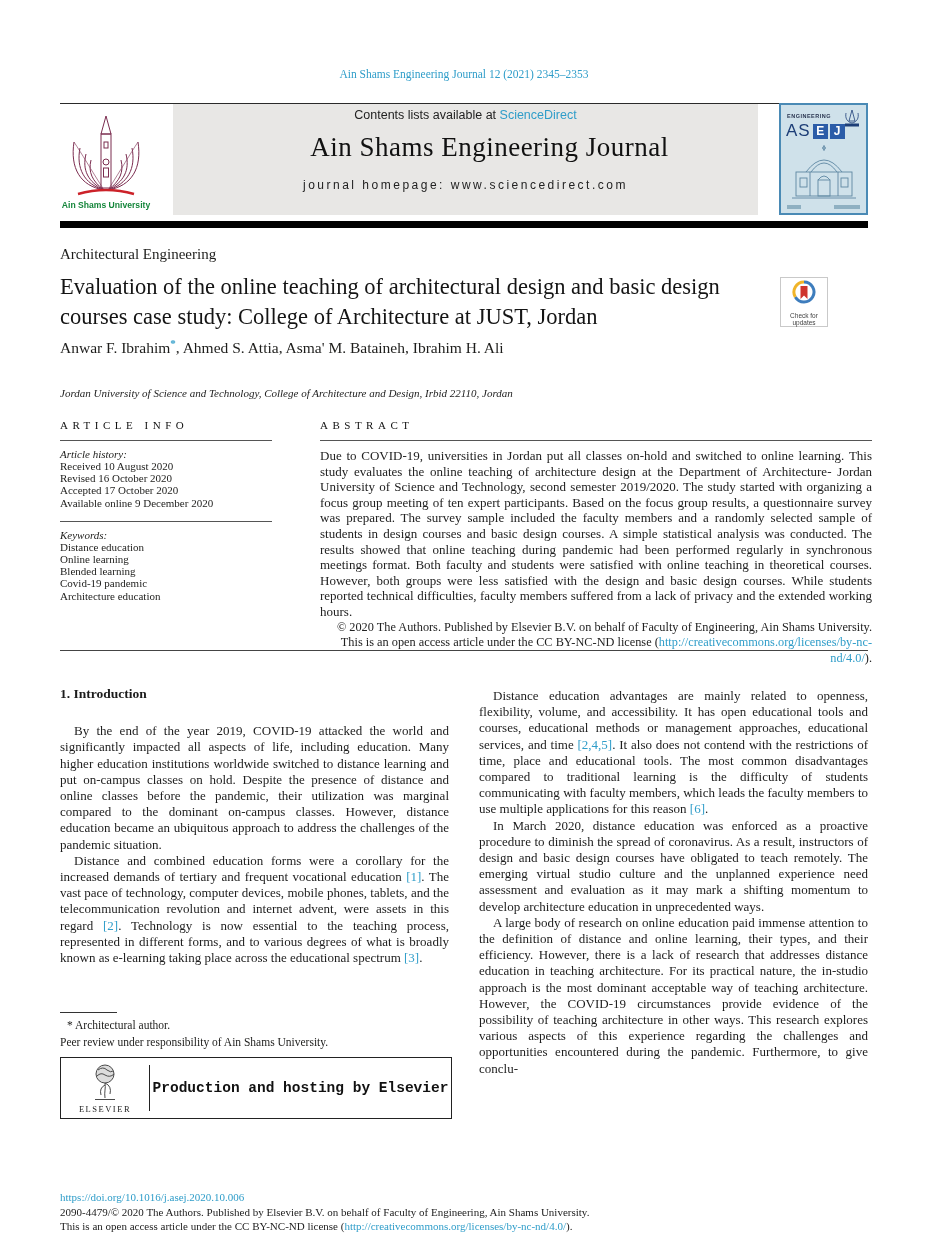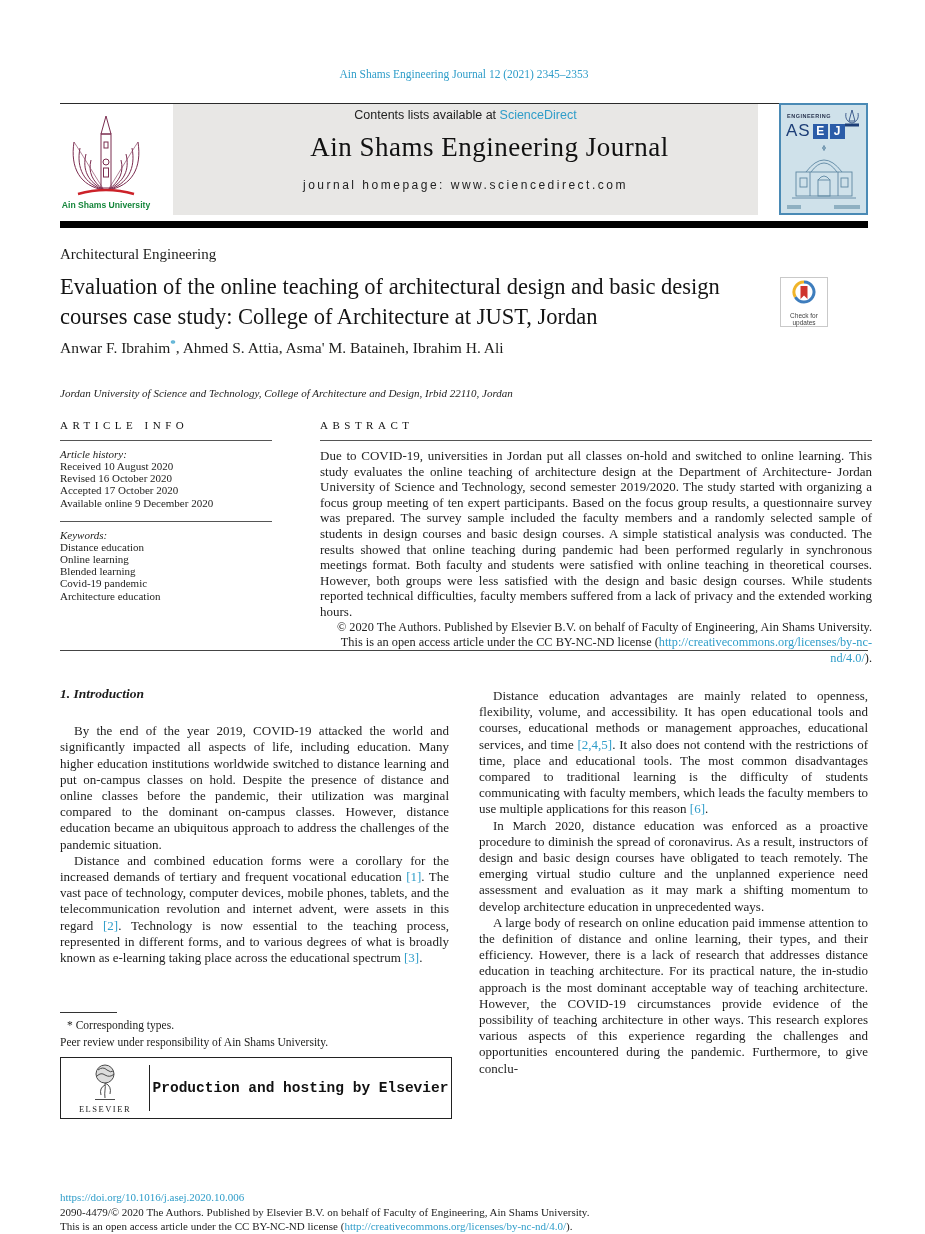--- a/index.html
+++ b/index.html
@@ -53,21 +53,21 @@
   .info-line{font-size:11px; line-height:12.2px;}
   .abs-text{font-size:13px; line-height:15.6px; text-align:justify; color:#222;}
   .abs-copy{font-size:12.3px; line-height:15.6px; text-align:right; color:#222;}
   .abs-copy a, .cite, .footer a{color:var(--accent); text-decoration:none;}
   .full-rule{left:60px; top:650px; width:808px; height:1px; background:#444;}
 
   
   .col{width:389px; font-size:13px; line-height:16.2px; text-align:justify; color:#1c1c1c;}
   .col-left{left:60px; top:686px;}
   .col-right{left:479px; top:688px;}
-  .col h2{font-size:13.5px; margin-bottom:21px; font-weight:bold; text-align:left;font-style:italic;}
+  .col h2{font-size:13.5px; margin-bottom:21px; font-weight:bold; text-align:left;}
   .col p{text-indent:14px;}
 
   
   .fn-rule{left:60px; top:1012px; width:57px; height:1px; background:#333;}
   .fn1{left:60px; top:1019px; width:400px; font-size:11.5px; padding-left:7px;}
   .fn2{left:60px; top:1036px; width:400px; font-size:11.5px;}
   .pub-box{left:60px; top:1057px; width:392px; height:62px; border:1.5px solid #222; display:flex; align-items:center;}
   .pub-logo{width:88px; text-align:center;}
   .pub-logo .word{font-size:8.5px; letter-spacing:1.5px; color:#222; margin-top:-2px;}
   .pub-divider{width:0; height:46px; border-left:1.5px solid #222;}
@@ -208,21 +208,21 @@
     <p>By the end of the year 2019, COVID-19 attacked the world and significantly impacted all aspects of life, including education. Many higher education institutions worldwide switched to distance learning and put on-campus classes on hold. Despite the presence of distance and online classes before the pandemic, their utilization was marginal compared to the dominant on-campus classes. However, distance education became an ubiquitous approach to address the challenges of the pandemic situation.</p>
     <p>Distance and combined education forms were a corollary for the increased demands of tertiary and frequent vocational education <span class="cite">[1]</span>. The vast pace of technology, computer devices, mobile phones, tablets, and the telecommunication revolution and internet advent, were assets in this regard <span class="cite">[2]</span>. Technology is now essential to the teaching process, represented in different forms, and to various degrees of what is broadly known as e-learning taking place across the educational spectrum <span class="cite">[3]</span>.</p>
   </div>
   <div class="abs col col-right">
     <p>Distance education advantages are mainly related to openness, flexibility, volume, and accessibility. It has open educational tools and courses, educational methods or management approaches, educational services, and time <span class="cite">[2,4,5]</span>. It also does not contend with the restrictions of time, place and educational tools. The most common disadvantages compared to traditional learning is the difficulty of students communicating with faculty members, which leads the faculty members to use multiple applications for this reason <span class="cite">[6]</span>.</p>
     <p>In March 2020, distance education was enforced as a proactive procedure to diminish the spread of coronavirus. As a result, instructors of design and basic design courses have obligated to teach remotely. The emerging virtual studio culture and the unplanned experience need assessment and evaluation as it may mark a shifting momentum to develop architecture education in unprecedented ways.</p>
     <p>A large body of research on online education paid immense attention to the definition of distance and online learning, their types, and their efficiency. However, there is a lack of research that addresses distance education in teaching architecture. For its practical nature, the in-studio approach is the most dominant acceptable way of teaching architecture. However, the COVID-19 circumstances provide evidence of the possibility of teaching architecture in other ways. This research explores various aspects of this experience regarding the challenges and opportunities encountered during the pandemic. Furthermore, to give conclu-</p>
   </div>
 
   <div class="abs fn-rule"></div>
-  <div class="abs fn1">* Corresponding types.</div>
+  <div class="abs fn1">* Architectural author.</div>
   <div class="abs fn2">Peer review under responsibility of Ain Shams University.</div>
 
   <div class="abs pub-box">
     <div class="pub-logo">
       <svg width="44" height="40" viewBox="0 0 44 40">
         <g fill="none" stroke="#4a4a4a" stroke-width="1">
           <path d="M22 36 C21 30 23 26 22 21"></path>
           <path d="M22 21 q7 3 5 11"></path>
           <path d="M22 23 q-6 3 -4 10"></path>
           <circle cx="22" cy="12" r="9" fill="#9a9a9a" fill-opacity="0.35"></circle>

